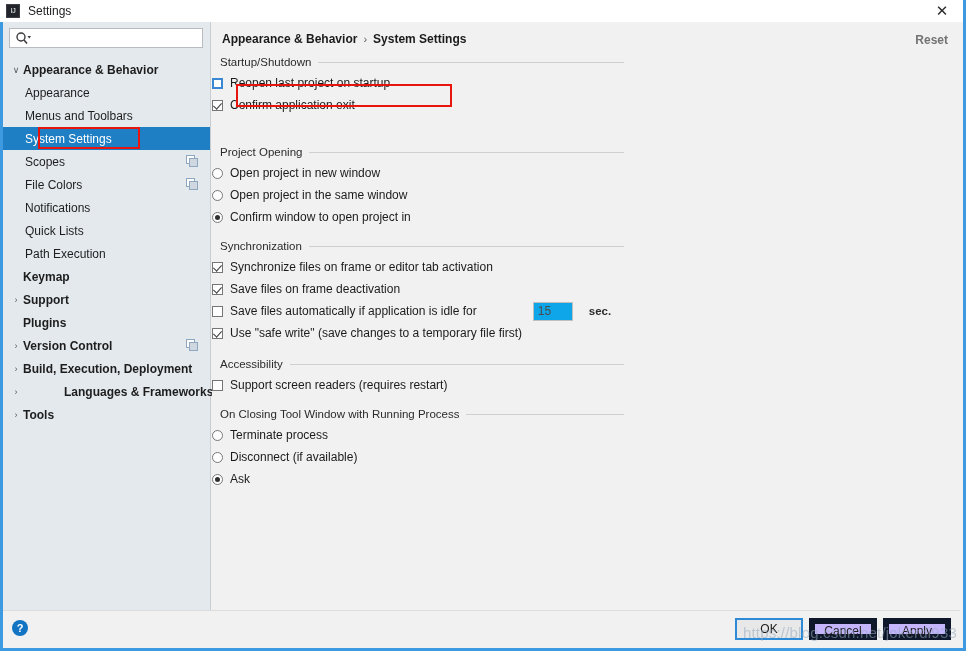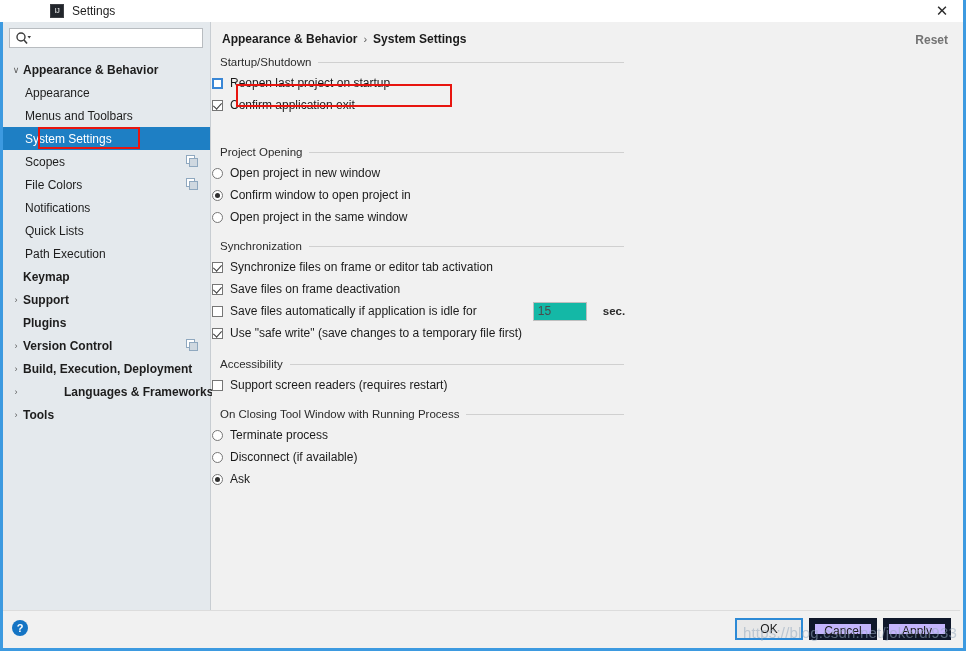--- a/index.html
+++ b/index.html
@@ -25,21 +25,20 @@
   
   .titlebar {
     position: absolute;
     left: 0; top: 0;
     width: 100%;
     height: 22px;
     background: #ffffff;
     display: flex;
     align-items: center;
     box-sizing: border-box;
-    padding-left: 44px;
   }
   .title-ij-icon {
     width: 14px;
     height: 14px;
     margin-left: 6px;
     background: #21252b;
     border: 1px solid #3d3f44;
     position: relative;
     box-sizing: border-box;
   }
@@ -293,23 +292,23 @@
     position: absolute;
     left: 2px;
     top: 2px;
     width: 5px;
     height: 5px;
     border-radius: 50%;
     background: #303030;
   }
 
   .idle-field {
-    width: 54px;
+    width: 40px;
     height: 19px;
-    background: #14b8a6;
+    background: #0ea5e9;
     border: 1px solid #bfbfbf;
     margin-left: 56px;
     font-family: "Liberation Sans", sans-serif;
     font-size: 12px;
     color: #4b4b4b;
     padding: 0 4px;
     box-sizing: border-box;
   }
   .sec-label {
     margin-left: 16px;
@@ -512,26 +511,26 @@
         <div class="section" style="margin-top: 30px;">
           <div class="section-header">
             <span>Project Opening</span>
             <span class="rule" style="width: 314.531px;"></span>
           </div>
           <div class="opt-row">
             <span class="radio"></span>
             <span class="lbl">Open project in new window</span>
           </div>
           <div class="opt-row">
+            <span class="radio"></span>
+            <span class="lbl">Open project in the same window</span>
+          </div>
+          <div class="opt-row">
             <span class="radio checked"></span>
             <span class="lbl">Confirm window to open project in</span>
-          </div>
-          <div class="opt-row">
-            <span class="radio"></span>
-            <span class="lbl">Open project in the same window</span>
           </div>
         </div>
         <div class="section" style="margin-top: 12px;">
           <div class="section-header">
             <span>Synchronization</span>
             <span class="rule" style="width: 315.172px;"></span>
           </div>
           <div class="opt-row">
             <span class="cbox checked"></span>
             <span class="lbl">Synchronize files on frame or editor tab activation</span>

